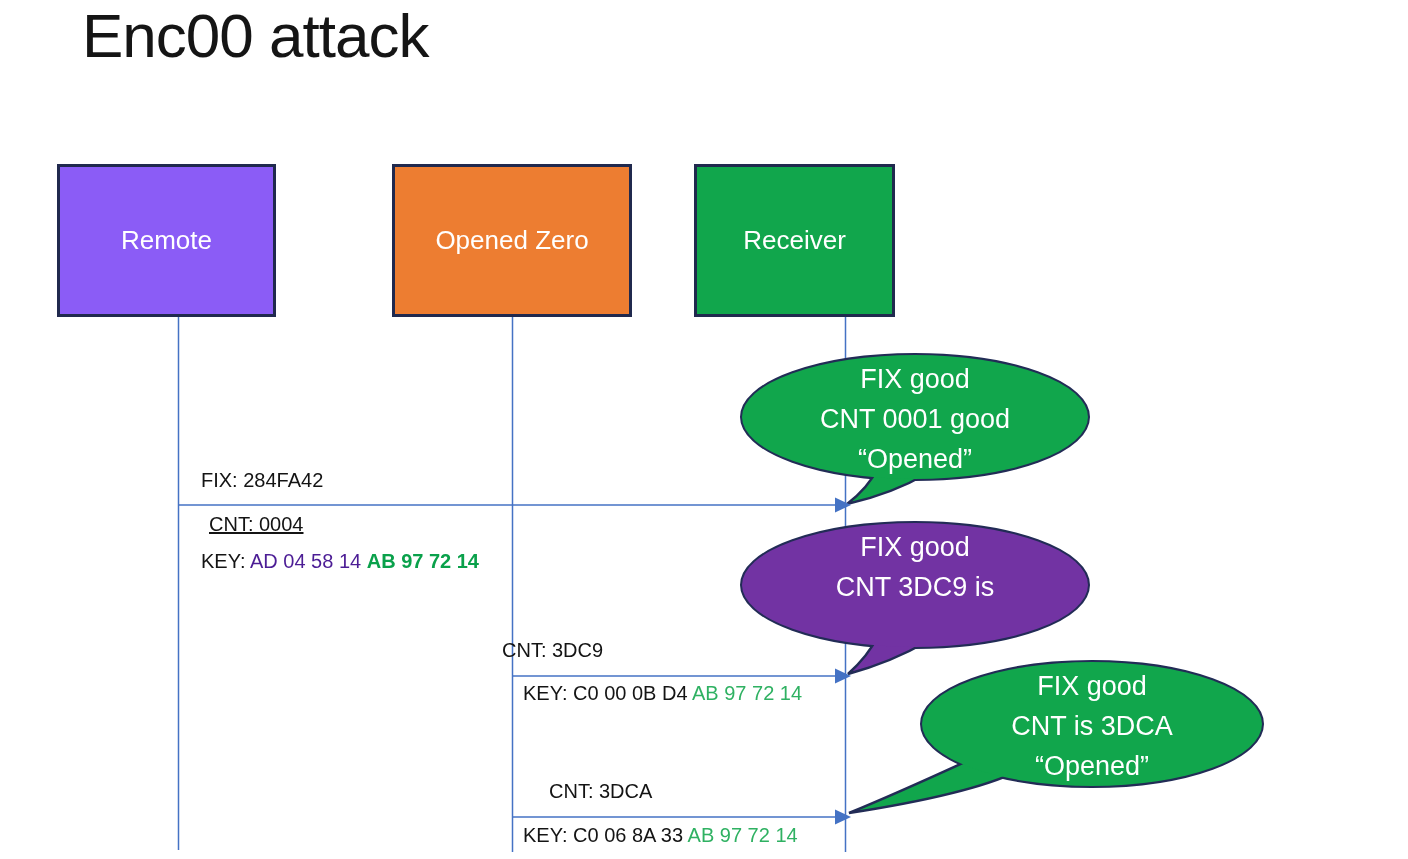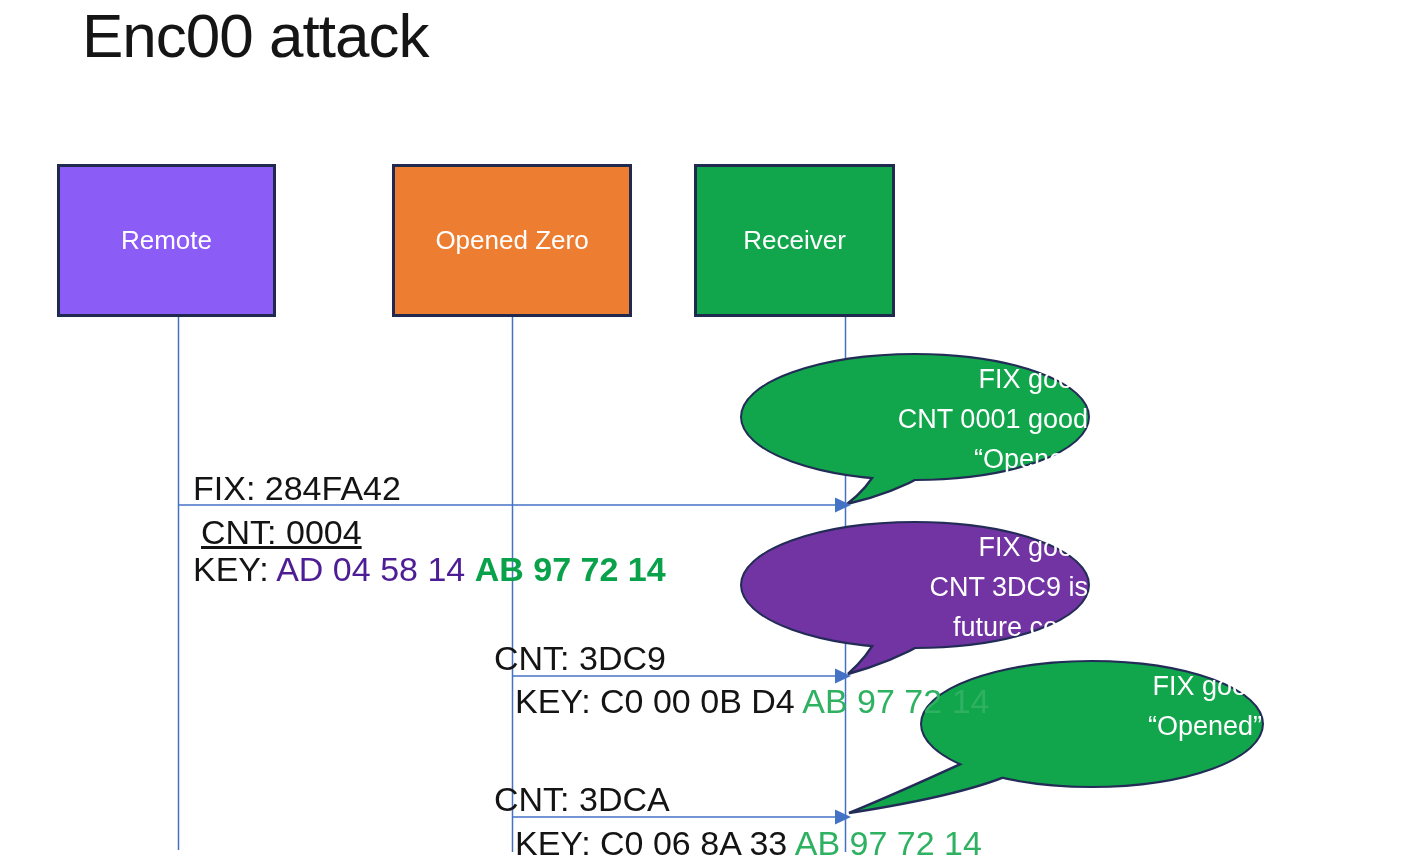--- a/index.html
+++ b/index.html
@@ -4,23 +4,23 @@
 <style>
   html,body{margin:0;padding:0;background:#fff;}
   #slide{position:relative;width:1408px;height:859px;background:#ffffff;overflow:hidden;
          font-family:"Liberation Sans", sans-serif;}
   #diagram-svg{position:absolute;left:0;top:0;z-index:1;}
   .title{position:absolute;left:82px;top:0px;font-size:62px;font-weight:300;color:#151515;
          letter-spacing:-1px;z-index:3;}
   .actor-box{position:absolute;top:164px;height:153px;border:3px solid #20294e;box-sizing:border-box;
              display:flex;align-items:center;justify-content:center;z-index:2;}
   .actor-label{color:#ffffff;font-size:26px;}
-  .msg{position:absolute;z-index:3;font-size:34px;color:#141414;white-space:nowrap;line-height:1.15;}
+  .msg{position:absolute;z-index:3;font-size:20px;color:#141414;white-space:nowrap;line-height:1.15;margin-left:8px;}
   .callout-text{position:absolute;z-index:3;color:#ffffff;font-size:27px;line-height:40px;
-                text-align:right;}
+                text-align:center;}
   .kb{font-weight:bold;}
 </style>
 </head>
 <body>
 
 <div id="slide">
 
   <svg id="diagram-svg" width="1408" height="859" viewBox="0 0 1408 859">
 
     <line x1="178.5" y1="317" x2="178.5" y2="850" stroke-width="1.5" stroke="#4472C4"></line>
@@ -70,33 +70,33 @@
   <div class="msg" style="left:201px;top:513px;text-decoration:underline;">CNT: 0004</div>
   <div class="msg" style="left:193px;top:550px;">
     <span>KEY: </span><span style="color: #4c1d95;">AD 04 58 14 </span><span class="kb" style="color: rgb(10, 161, 75);">AB 97 72 14</span>
   </div>
 
   <div class="msg" style="left:494px;top:639px;">CNT: 3DC9</div>
   <div class="msg" style="left:515px;top:682px;">
     <span>KEY: C0 00 0B D4 </span><span style="color: rgb(47, 177, 98);">AB 97 72 14</span>
   </div>
 
-  <div class="msg" style="left:494px;top:780px;">CNT: 3DCA</div>
+  <div class="msg" style="left:541px;top:780px;">CNT: 3DCA</div>
   <div class="msg" style="left:515px;top:824px;">
     <span>KEY: C0 06 8A 33 </span><span style="color: rgb(47, 177, 98);">AB 97 72 14</span>
   </div>
 
   <div class="callout-text" style="left:742px;top:359px;width:346px;">
     <div>FIX good</div>
     <div>CNT 0001 good</div>
     <div>“Opened”</div>
   </div>
   <div class="callout-text" style="left:742px;top:527px;width:346px;">
     <div>FIX good</div>
     <div>CNT 3DC9 is</div>
-    <div>future code</div>
   </div>
   <div class="callout-text" style="left:922px;top:666px;width:340px;">
     <div>FIX good</div>
+    <div>CNT is 3DCA</div>
     <div>“Opened”</div>
   </div>
 
 </div>
 
 </body></html>

